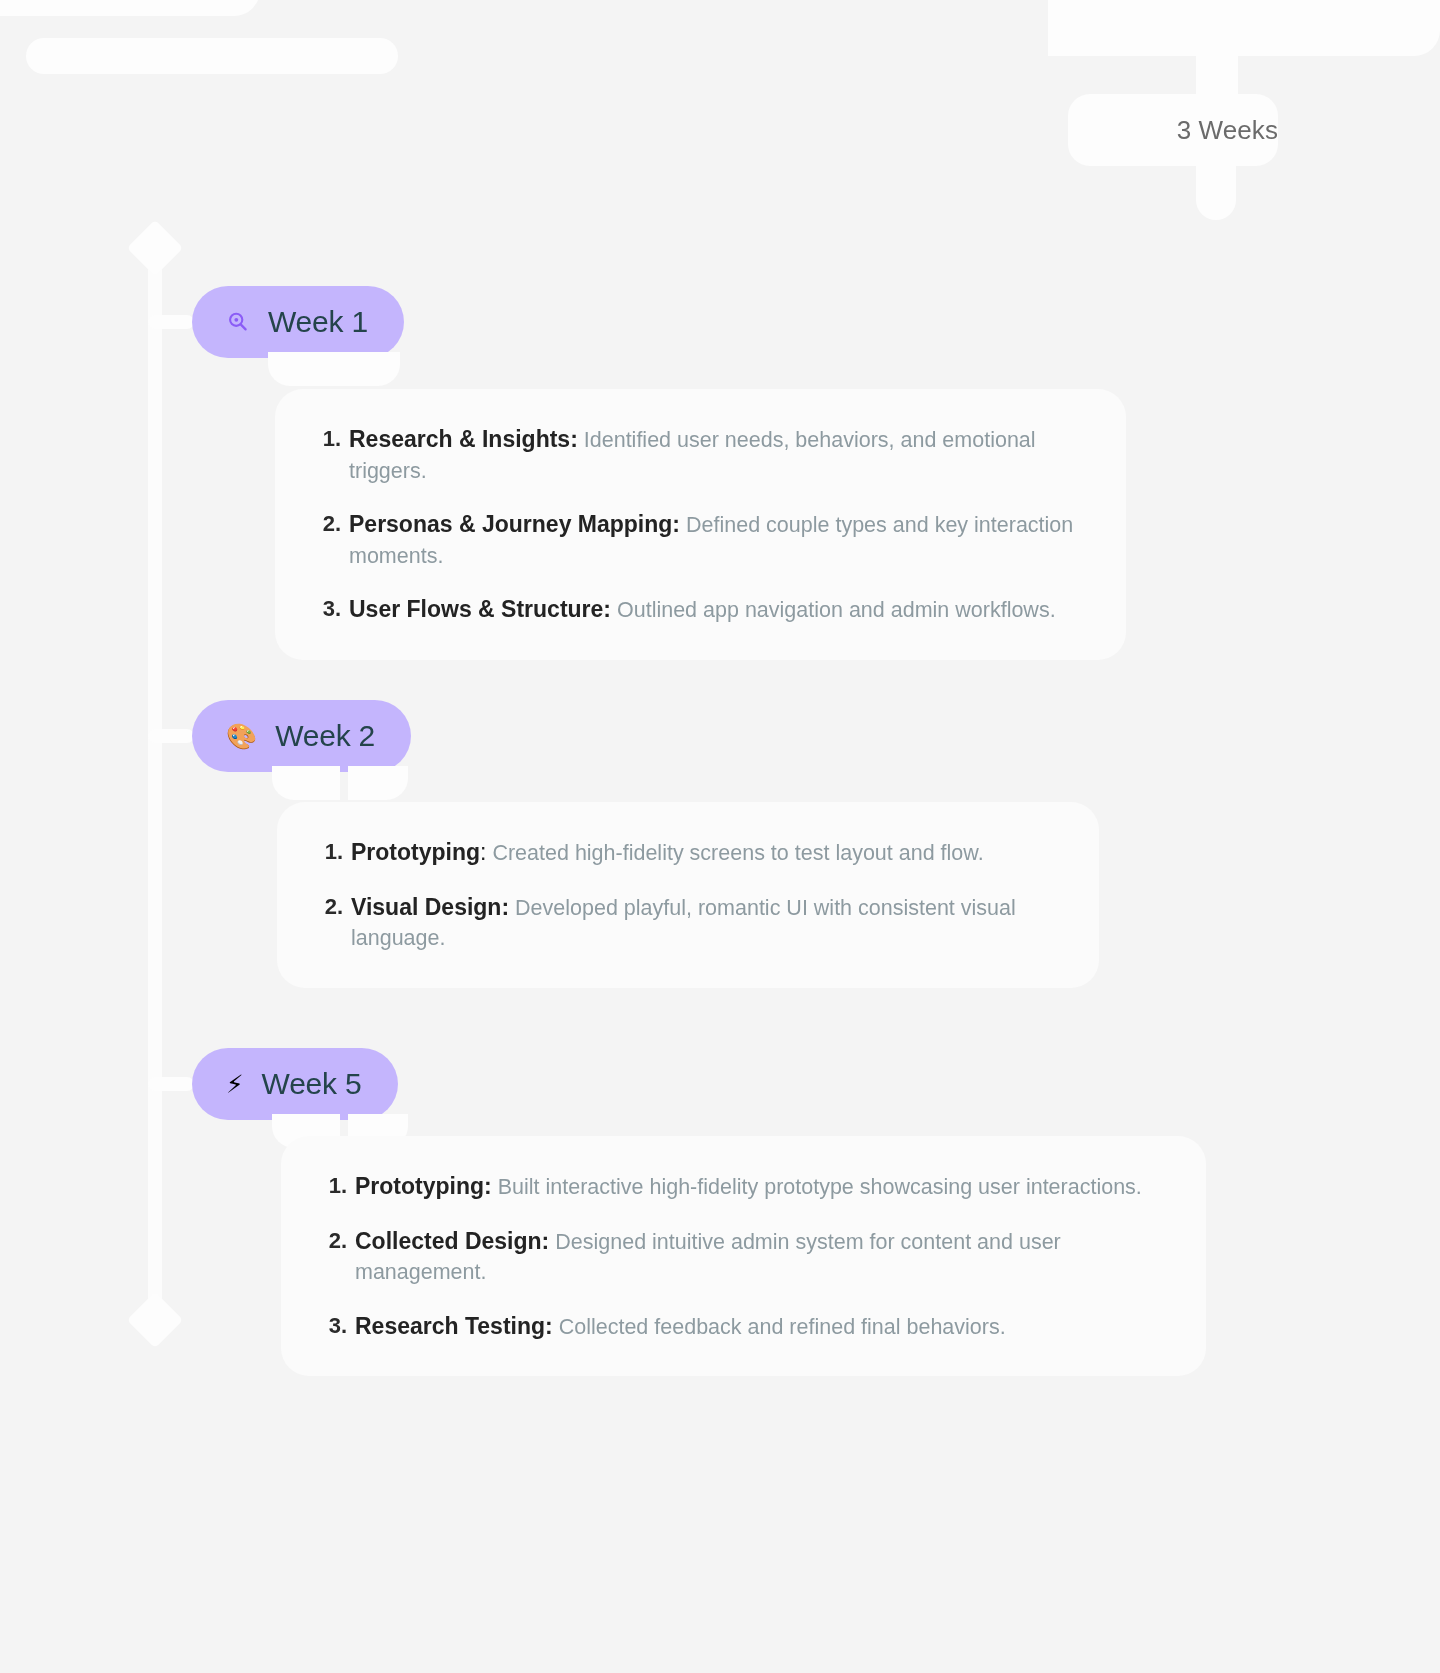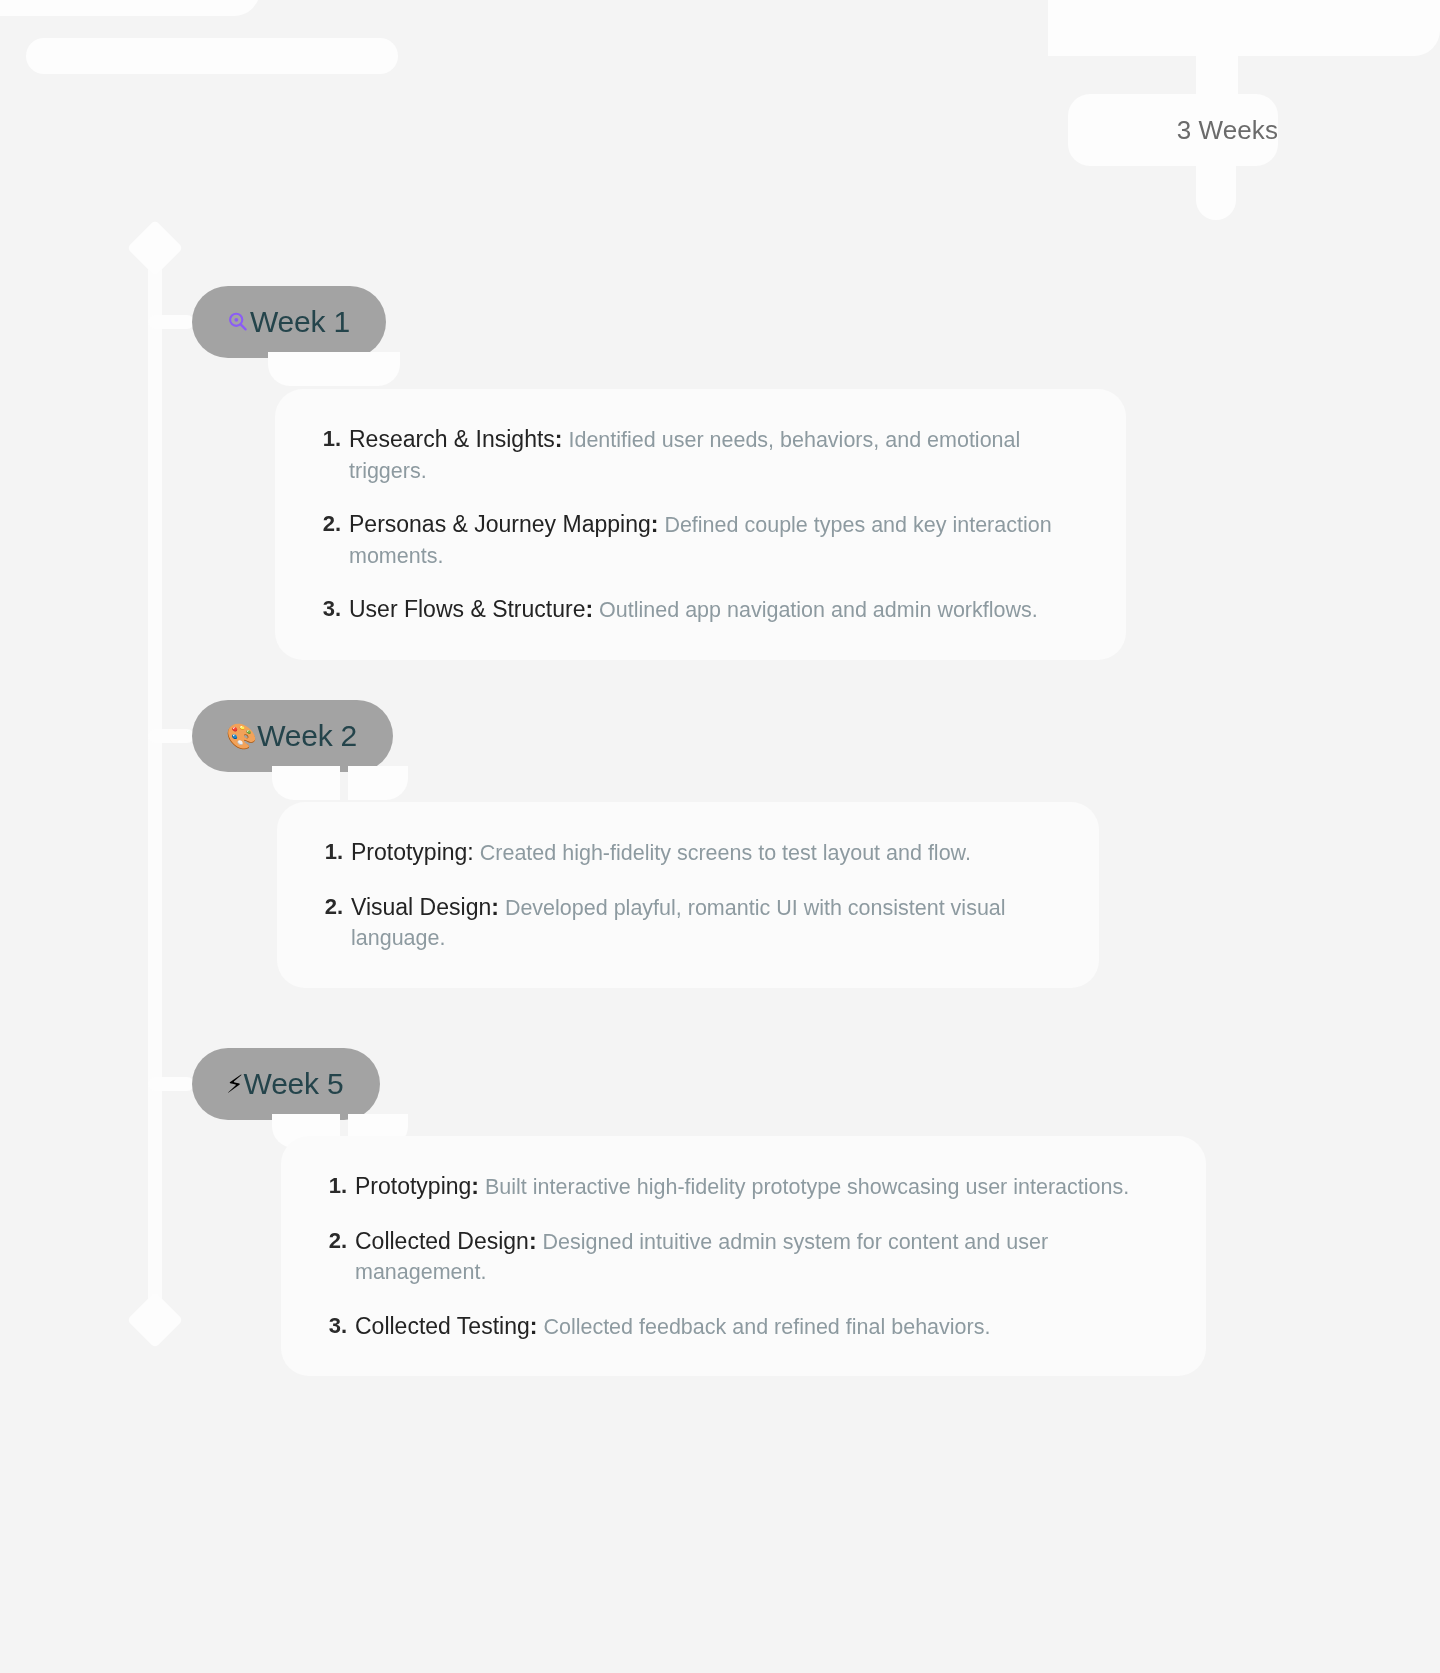--- a/index.html
+++ b/index.html
@@ -76,25 +76,25 @@
     width: 46px;
     height: 14px;
     background: #fdfdfd;
     border-radius: 7px;
   }
 
   
   .week-pill {
     position: absolute;
     height: 72px;
-    background: #a3a3a3;
+    background: #c4b5fd;
     border-radius: 36px;
     display: flex;
     align-items: center;
-    gap: 0;
+    gap: 18px;
     padding: 0 36px 0 34px;
     box-sizing: border-box;
   }
   .week-pill .pill-icon {
     font-size: 25px;
     line-height: 1;
     display: inline-block;
   }
   .week-pill .pill-icon svg { display: block; }
   .week-pill .pill-label {
@@ -140,21 +140,21 @@
     left: 0;
     top: 0;
     width: 30px;
     text-align: right;
     font-weight: 700;
     color: #2a2a2a;
     font-size: 22px;
   }
   .card li .item-title {
     color: #232323;
-    font-weight: 400;
+    font-weight: 700;
     font-size: 23px;
   }
   .card li .sep {
     color: #232323;
     font-weight: 400;
     font-size: 23px;
   }
   .card li .sep.bold { font-weight: 700; }
   .card li .item-desc {
     color: #8d9aa0;
@@ -246,19 +246,19 @@
     <ol>
       <li>
         <span class="item-title">Prototyping</span><span class="sep bold">:</span>
         <span class="item-desc">Built interactive high-fidelity prototype showcasing user interactions.</span>
       </li>
       <li>
         <span class="item-title">Collected Design</span><span class="sep bold">:</span>
         <span class="item-desc">Designed intuitive admin system for content and user management.</span>
       </li>
       <li>
-        <span class="item-title">Collected Testing</span><span class="sep bold">:</span>
+        <span class="item-title">Research Testing</span><span class="sep bold">:</span>
         <span class="item-desc">Collected feedback and refined final behaviors.</span>
       </li>
     </ol>
   </div>
 
 </div>
 
 </body></html>

